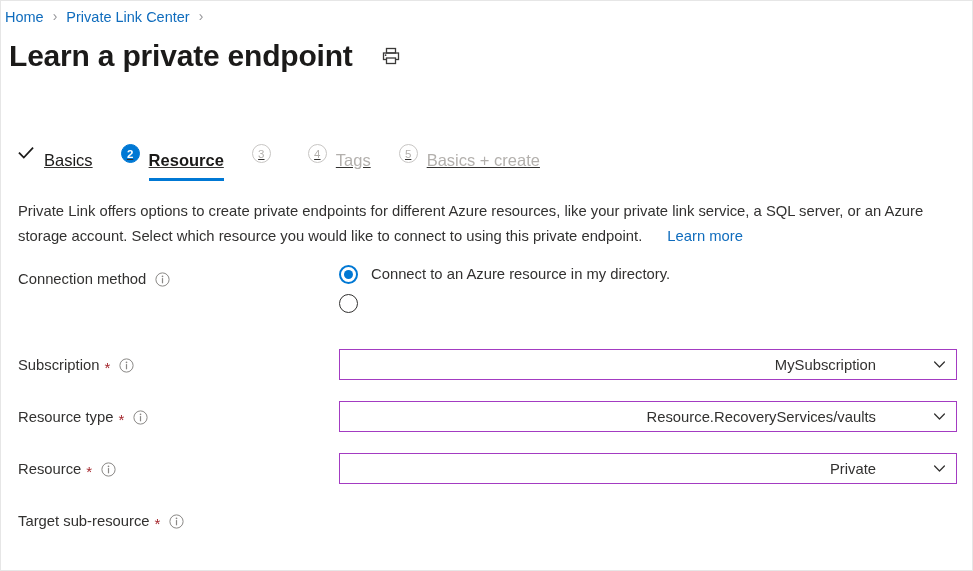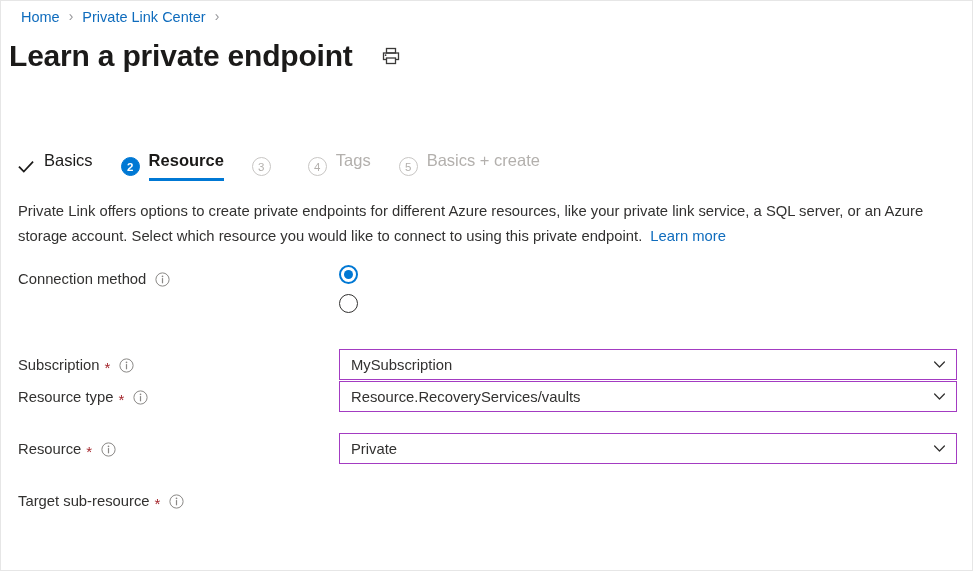--- a/index.html
+++ b/index.html
@@ -22,21 +22,21 @@
     height: 571px;
     position: relative;
     box-sizing: border-box;
     border: 1px solid #e6e6e6;
     background: #ffffff;
   }
 
   
   .breadcrumb {
     position: absolute;
-    left: 20px;
+    left: 4px;
     top: 5px;
     display: flex;
     align-items: center;
     height: 22px;
     font-size: 14.5px;
     white-space: nowrap;
   }
   .crumb-link {
     color: #0f6cbd;
     text-decoration: none;
@@ -84,26 +84,27 @@
   .tabs {
     position: absolute;
     left: 16px;
     top: 143px;
     display: flex;
     align-items: flex-start;
     height: 38px;
   }
   .tab {
     display: flex;
-    align-items: flex-end;
+    align-items: flex-start;
     height: 32px;
     margin-right: 28px;
     position: relative;
     cursor: pointer;
     white-space: nowrap;
+    text-decoration: underline;
   }
   .tab:last-child { margin-right: 0; }
   .tab-label {
     font-size: 16.5px;
     line-height: 32px;
   }
   .tab.done .tab-label { color: #1b1a19; font-weight: 400; }
   .tab.active .tab-label { color: #1b1a19; font-weight: 700; }
   .tab.todo .tab-label { color: #b3b0ad; font-weight: 400; }
 
@@ -152,21 +153,21 @@
     left: 17px;
     top: 198px;
     width: 940px;
     font-size: 14.8px;
     line-height: 25px;
     color: #323130;
   }
   .learn-more {
     color: #0f6cbd;
     text-decoration: none;
-    margin-left: 8px;
+    margin-left: 25px;
     cursor: pointer;
   }
 
   
   .form {
     position: absolute;
     left: 0;
     top: 262px;
     width: 973px;
   }
@@ -251,23 +252,24 @@
 
   
   .dropdown {
     width: 618px;
     height: 31px;
     box-sizing: border-box;
     border: 1.4px solid #a33bc2;
     background: #ffffff;
     display: flex;
     align-items: center;
-    justify-content: space-between;
+    justify-content: flex-end;
     padding: 0 9px 0 11px;
     cursor: pointer;
+    gap: 48px;
   }
   .dropdown-value {
     font-size: 14.8px;
     color: #323130;
     white-space: nowrap;
     overflow: hidden;
     text-overflow: ellipsis;
   }
   .chevron {
     flex-shrink: 0;
@@ -349,29 +351,30 @@
             <circle cx="7.5" cy="7.5" r="6.6" fill="none" stroke="#8a8886" stroke-width="1"></circle>
             <circle cx="7.5" cy="4.3" r="0.85" fill="#8a8886"></circle>
             <rect x="6.9" y="6.1" width="1.2" height="5.2" fill="#8a8886"></rect>
           </svg>
         </span>
       </div>
       <div class="form-control">
         <div class="radio-group">
           <label class="radio-opt">
             <span class="radio-circle on"></span>
+            <span class="radio-text">Connect to an Azure resource in my directory.</span>
           </label>
           <label class="radio-opt">
             <span class="radio-circle off"></span>
           </label>
         </div>
       </div>
     </div>
 
-    <div class="form-row" style="">
+    <div class="form-row" style="margin-bottom:20px;">
       <div class="form-label">
         <span>Subscription</span>
         <span class="req-star">*</span>
         <span class="info-icon">
           <svg width="15" height="15" viewBox="0 0 15 15">
             <circle cx="7.5" cy="7.5" r="6.6" fill="none" stroke="#8a8886" stroke-width="1"></circle>
             <circle cx="7.5" cy="4.3" r="0.85" fill="#8a8886"></circle>
             <rect x="6.9" y="6.1" width="1.2" height="5.2" fill="#8a8886"></rect>
           </svg>
         </span>

